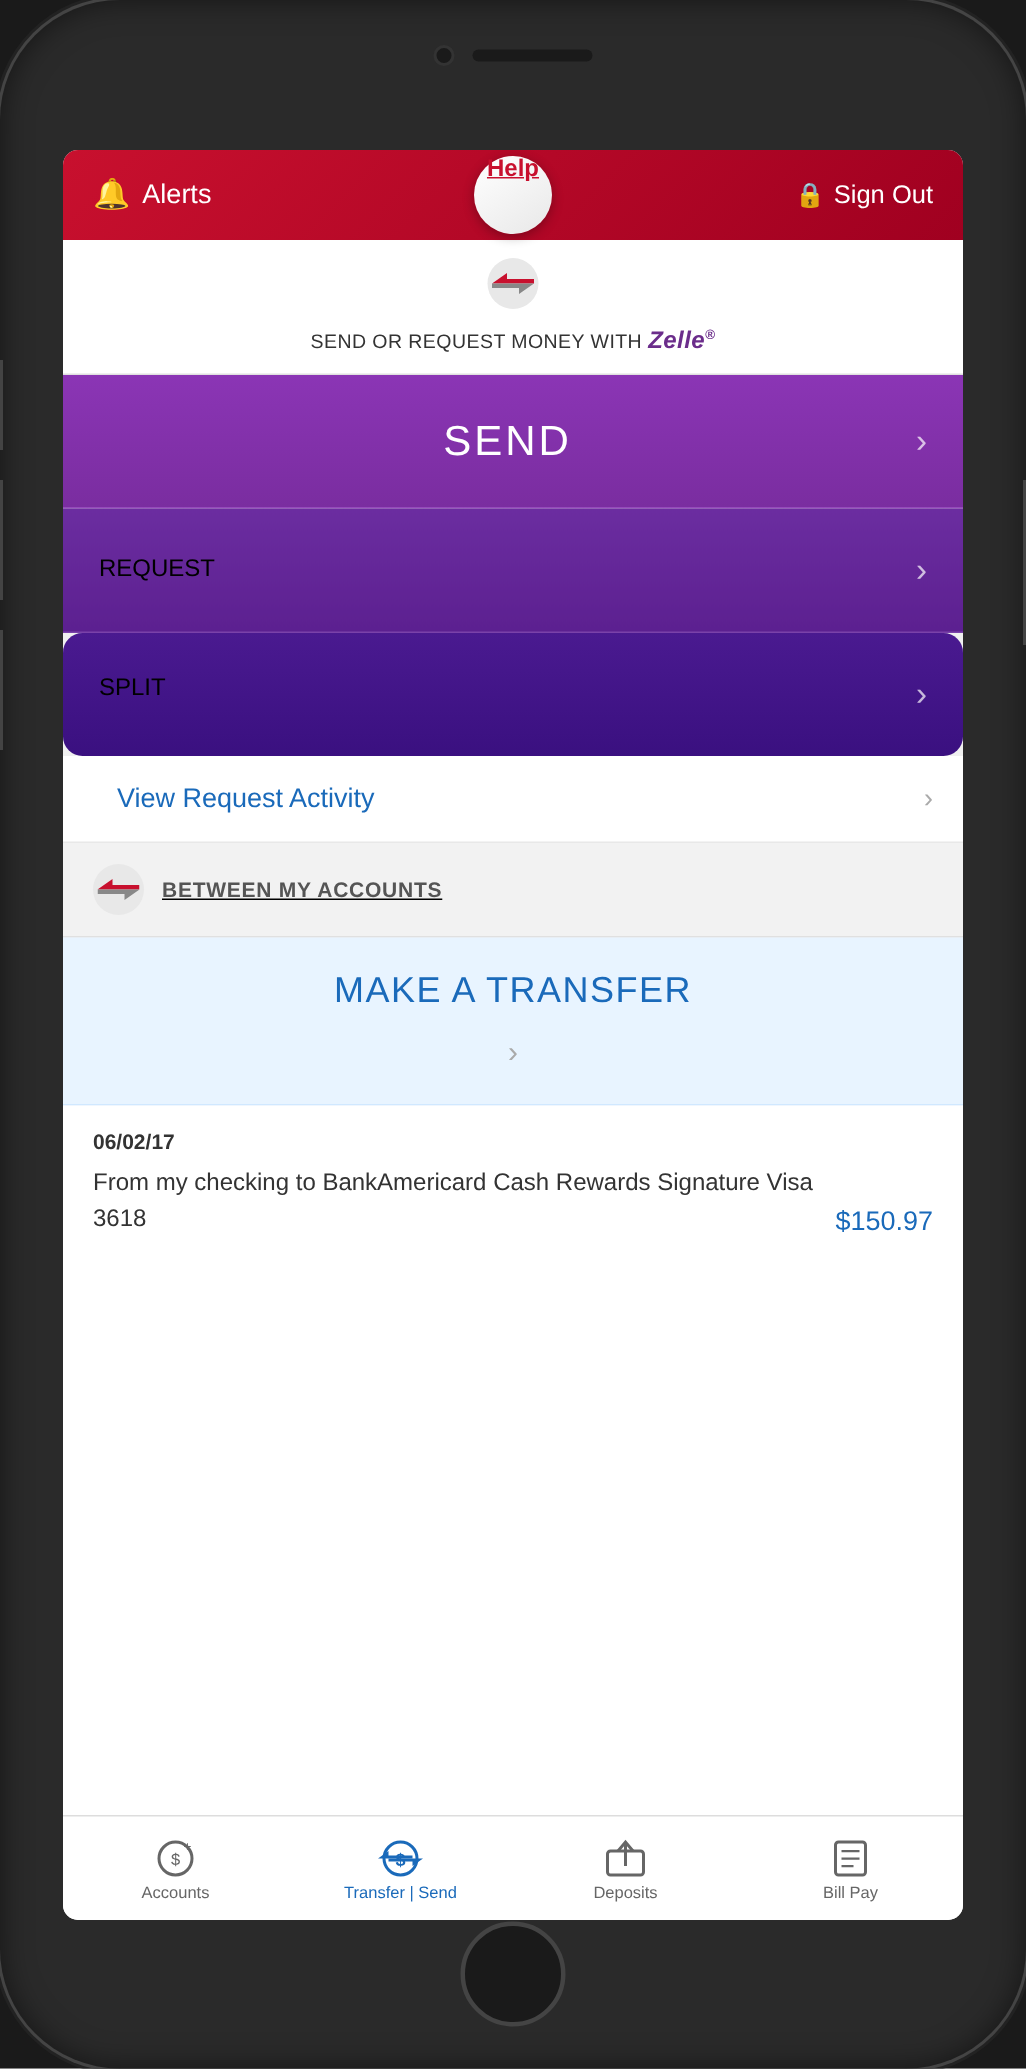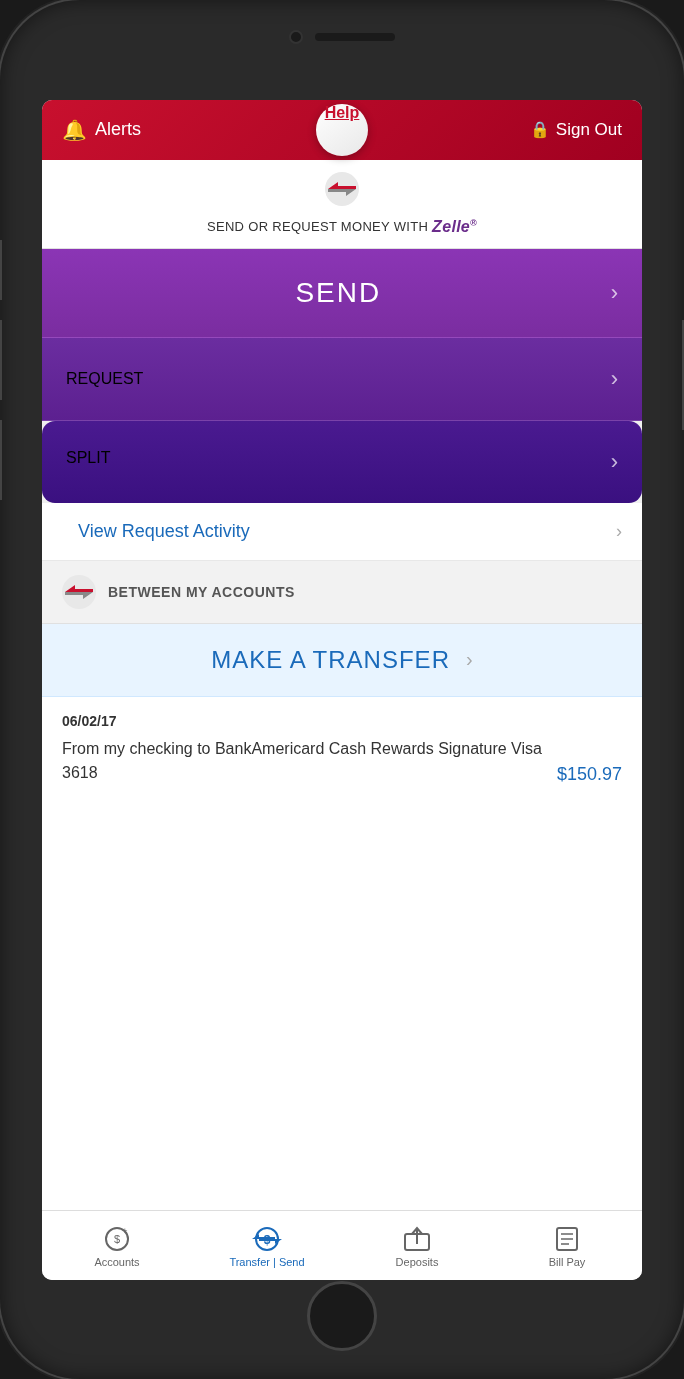--- a/index.html
+++ b/index.html
@@ -277,39 +277,41 @@
     }
 
     
     .between-accounts {
       background: #f2f2f2;
       padding: 14px 20px;
       display: flex;
       align-items: center;
       gap: 12px;
       border-bottom: 1px solid #e0e0e0;
+      text-decoration: underline;
     }
 
     .between-text {
       color: #555;
       font-size: 14px;
       font-weight: 600;
       letter-spacing: 0.5px;
     }
 
     
     .make-transfer {
       background: #e8f4ff;
       padding: 22px 24px;
       display: flex;
       align-items: center;
       justify-content: center;
       gap: 16px;
       cursor: pointer;
       border-bottom: 1px solid #d0e8ff;
+      flex-direction: column;
     }
 
     .transfer-label {
       color: #1a6aba;
       font-size: 24px;
       font-weight: 500;
       letter-spacing: 1px;
     }
 
     .chevron-blue {

